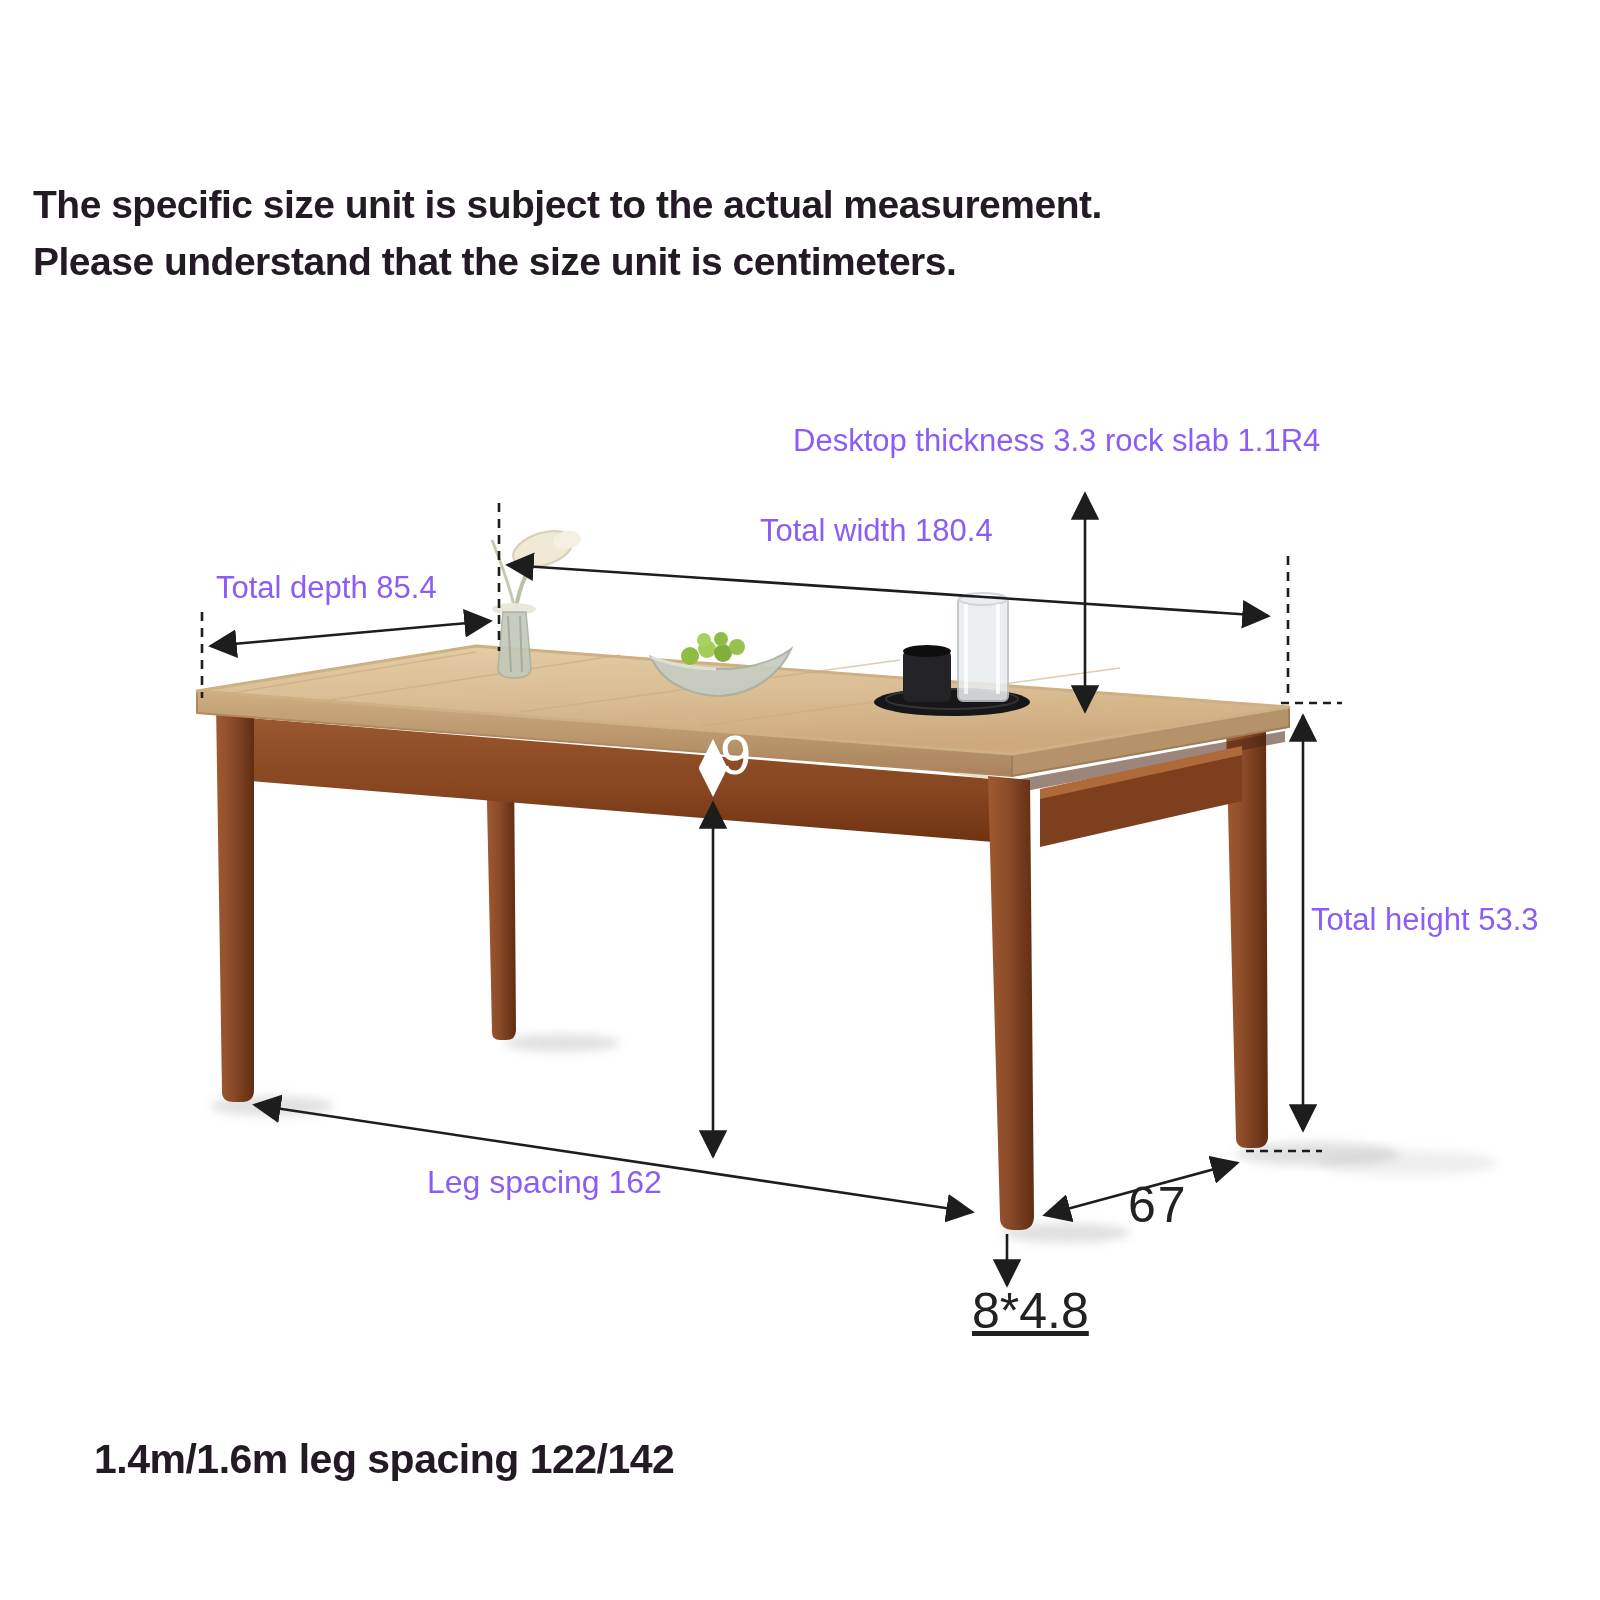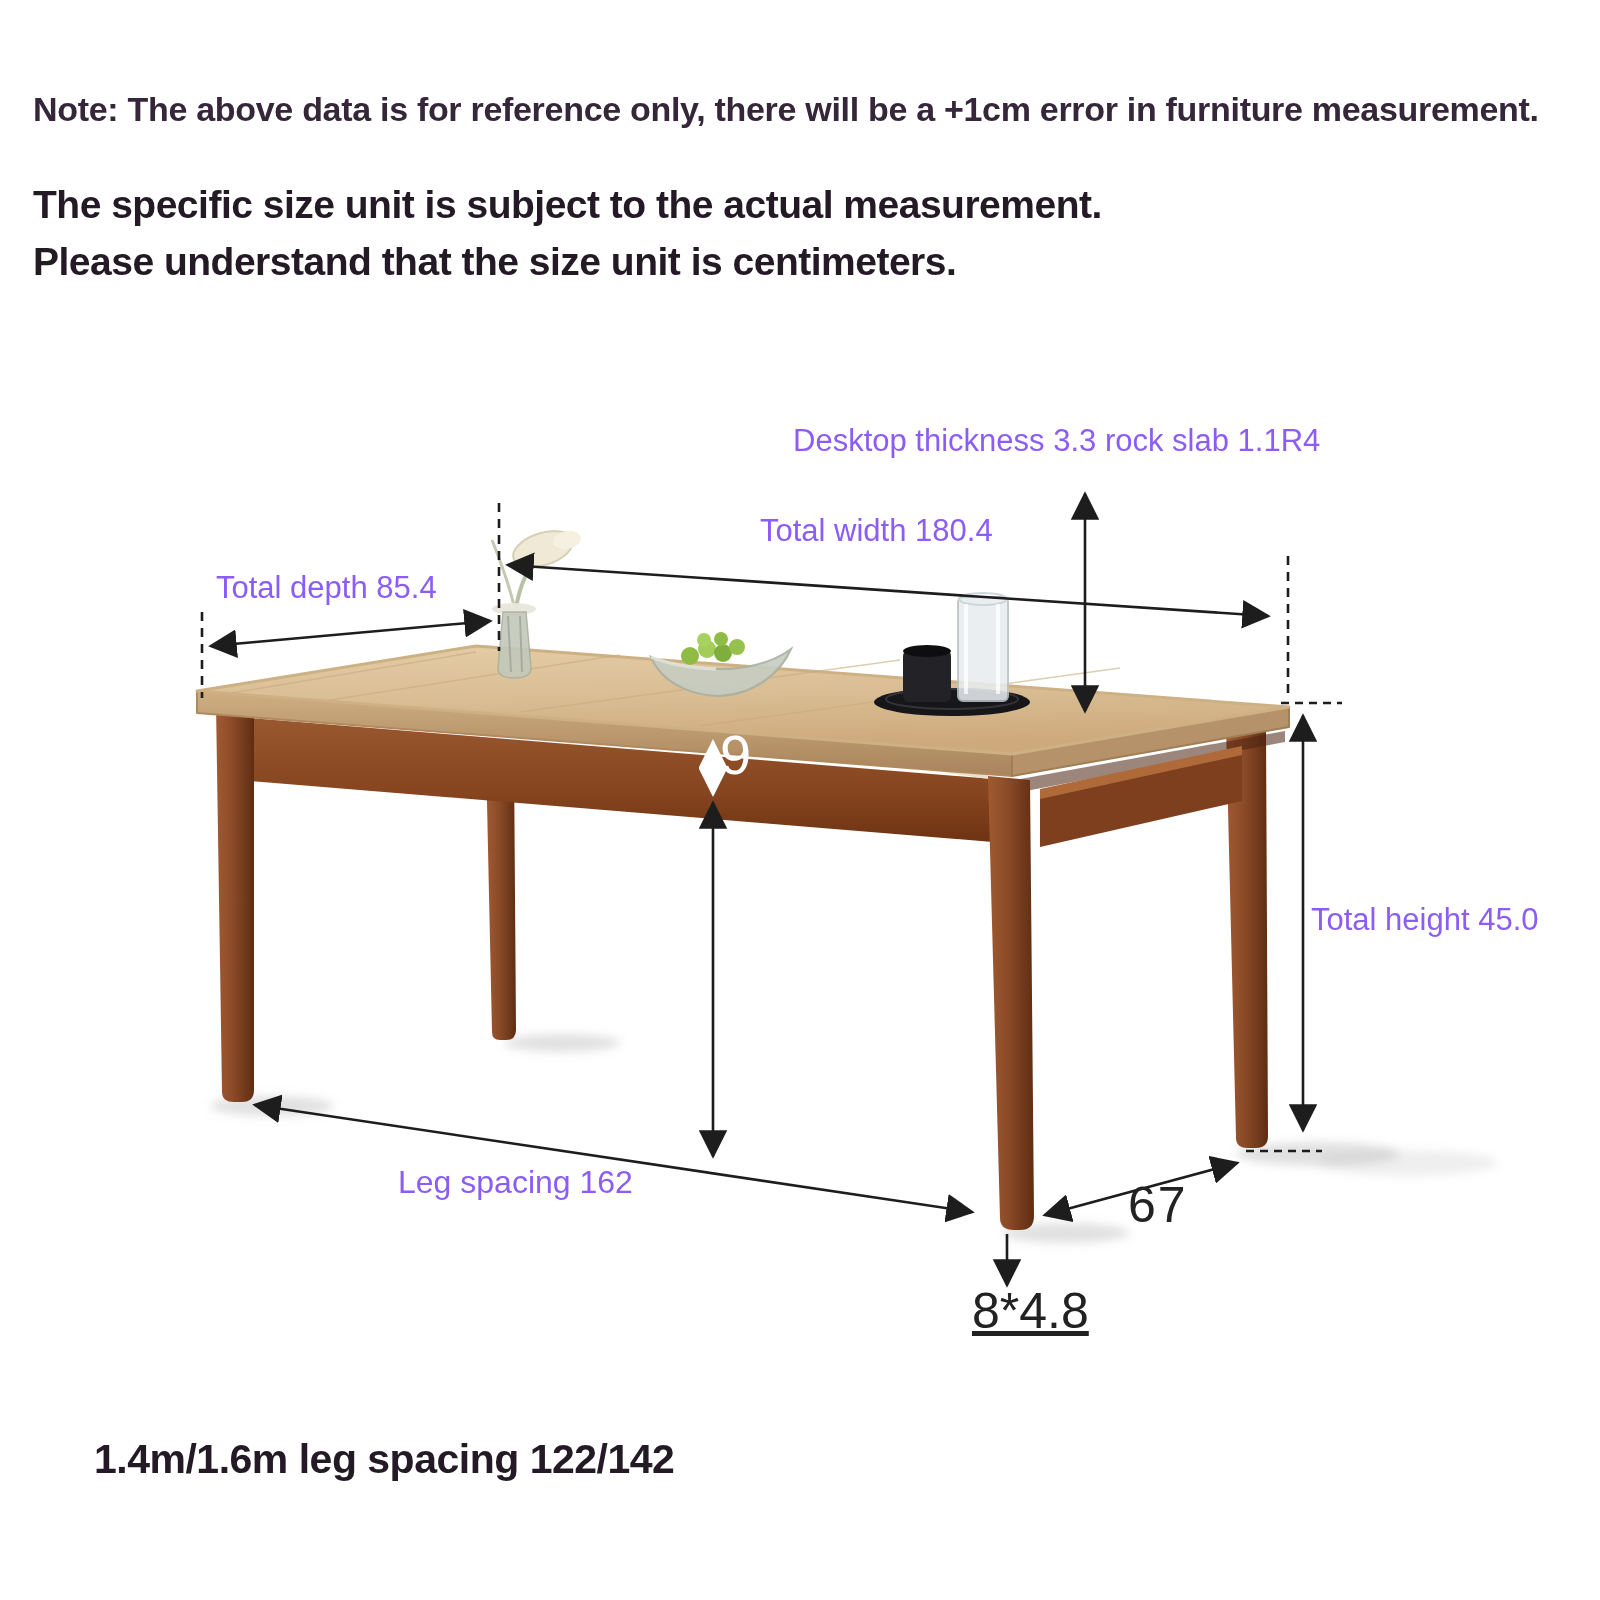--- a/index.html
+++ b/index.html
@@ -9,21 +9,21 @@
   .note1{left:33px;top:90px;font-size:34px;font-weight:600;color:#362639;letter-spacing:-0.3px;}
   .para{font-size:39px;font-weight:600;color:#241a26;letter-spacing:-0.5px;}
   .para.l2{left:33px;top:183px;}
   .para.l3{left:33px;top:240px;}
   .dim{font-size:31px;font-weight:500;color:#8b5cf6;}
   .thick{left:793px;top:423px;}
   .width{left:760px;top:513px;}
   .depth{left:216px;top:570px;}
   .height{left:1311px;top:902px;}
   .nine{left:720px;top:722px;font-size:56px;font-weight:500;color:#ffffff;}
-  .legspacing{left:398px;top:1164px;font-size:32px;text-align:right;}
+  .legspacing{left:427px;top:1164px;font-size:32px;text-align:right;}
   .big{font-size:50px;font-weight:400;color:#222222;}
   .n67{left:1128px;top:1176px;letter-spacing:2px;text-align:right;}
   .n848{left:972px;top:1282px;text-decoration:underline;}
   .footer{left:94px;top:1436px;font-size:41px;font-weight:600;color:#241a26;letter-spacing:-0.5px;}
   svg{position:absolute;left:0;top:0;}
 </style>
 </head>
 <body>
 
 <div class="page">
@@ -164,27 +164,26 @@
       </g>
       <g>
         <line x1="1007" y1="1234" x2="1007" y2="1285" marker-end="url(#mB)"></line>
       </g>
     </g>
     <g>
       <line x1="713" y1="742" x2="713" y2="794" stroke="#ffffff" stroke-width="3.2" marker-start="url(#mW)" marker-end="url(#mW)"></line>
     </g>
   </svg>
 
-  <div class="lbl note1">Note: The above data is for reference only, there will be a +1cm error in furniture measurement.</div>
   <div class="lbl para l3">Please understand that the size unit is centimeters.</div>
   <div class="lbl para l2">The specific size unit is subject to the actual measurement.</div>
 
   <div class="lbl dim thick">Desktop thickness 3.3 rock slab 1.1R4</div>
   <div class="lbl dim width">Total width 180.4</div>
   <div class="lbl dim depth">Total depth 85.4</div>
-  <div class="lbl dim height">Total height 45.0</div>
+  <div class="lbl dim height">Total height 53.3</div>
   <div class="lbl nine">9</div>
   <div class="lbl dim legspacing">Leg spacing 162</div>
   <div class="lbl big n67">67</div>
   <div class="lbl big n848">8*4.8</div>
 
   <div class="lbl footer">1.4m/1.6m leg spacing 122/142</div>
 </div>
 
 </body></html>

